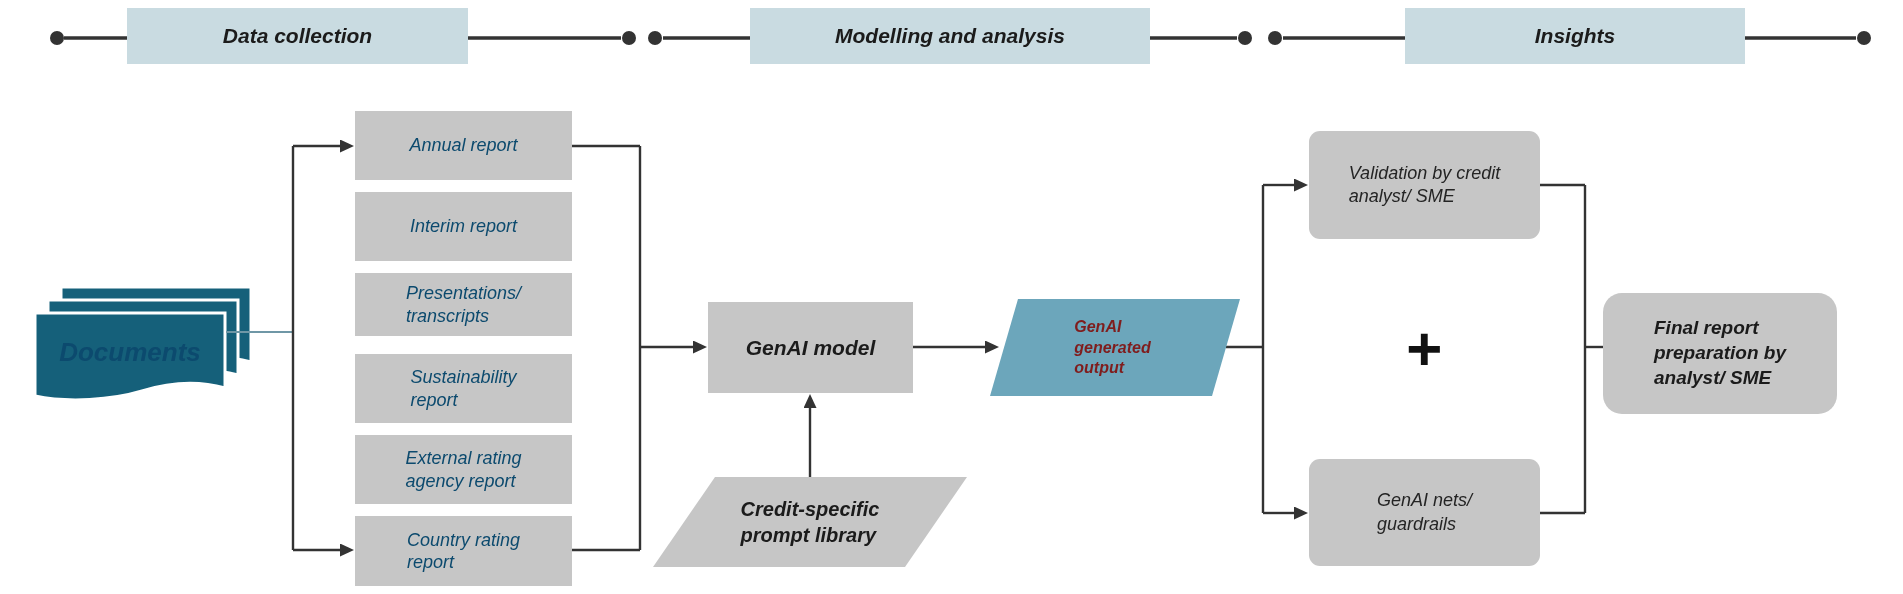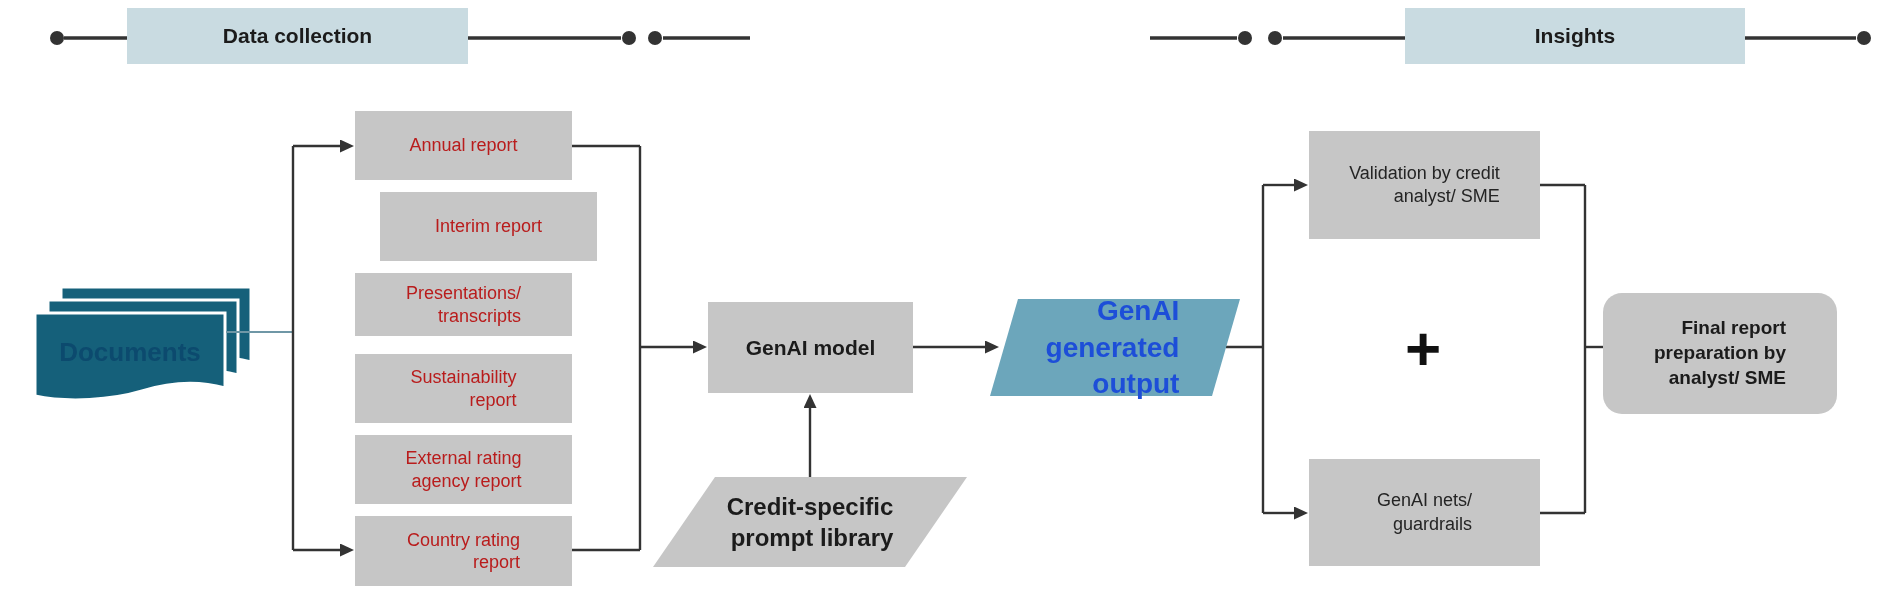--- a/index.html
+++ b/index.html
@@ -2,31 +2,31 @@
 <html style="--timeline-box: #c9dbe1; --gray-box: #c6c6c6; --documents-teal: #15607a; --output-teal: #6ca6bb; --line-color: #333333;"><head>
 <meta charset="utf-8">
 <style>
   html,body{margin:0;padding:0;background:#fff;}
   .stage{
     position:relative;width:1903px;height:594px;background:#fff;overflow:hidden;
     font-family:"Liberation Sans",sans-serif;color:#1b1b1b;
   }
   .wires{position:absolute;left:0;top:0;width:1903px;height:594px;}
   .abs{position:absolute;display:flex;align-items:center;justify-content:center;
-       text-align:right;box-sizing:border-box;}
+       text-align:left;box-sizing:border-box;font-style:italic;}
   .tl-box{background:var(--timeline-box,#c9dbe1);font-weight:bold;font-size:21px;}
-  .src-box{background:var(--gray-box,#c6c6c6);font-size:18px;color:#b91c1c;
+  .src-box{background:var(--gray-box,#c6c6c6);font-size:18px;color:#0c4a6e;
            white-space:pre-line;line-height:1.25;}
   .model-box{background:var(--gray-box,#c6c6c6);font-weight:bold;font-size:21px;}
   .review-box{background:var(--gray-box,#c6c6c6);font-size:18px;color:#242424;
-              white-space:pre-line;line-height:1.3;}
+              white-space:pre-line;line-height:1.3;border-radius:11px;}
   .final-box{background:var(--gray-box,#c6c6c6);font-weight:bold;font-size:19px;
              white-space:pre-line;line-height:1.3;}
-  .plib-label{font-weight:bold;font-size:24px;white-space:pre-line;line-height:1.3;}
-  .pout-label{color:#1d4ed8;font-weight:bold;font-size:28px;white-space:pre-line;line-height:1.3;}
+  .plib-label{font-weight:bold;font-size:20px;white-space:pre-line;line-height:1.3;}
+  .pout-label{color:#7f1d1d;font-weight:bold;font-size:16px;white-space:pre-line;line-height:1.3;}
   .docs-label{color:#0c4a6e;font-weight:bold;font-size:26px;}
   .plus{font-size:62px;font-weight:bold;color:#111;line-height:1;}
 </style>
 </head>
 <body>
 
 <div class="stage">
 
   <svg class="wires" viewBox="0 0 1903 594">
     <defs>
@@ -88,28 +88,31 @@
       <line x1="1585" y1="347" x2="1615" y2="347" marker-end="url(#ah)"></line>
     </g>
 
     <path d="M715,477 L967,477 L905,567 L653,567 Z" style="fill:var(--gray-box,#c6c6c6);"></path>
     <path d="M1018,299 L1240,299 L1212,396 L990,396 Z" style="fill:var(--output-teal,#6ca6bb);"></path>
   </svg>
 
   <div class="abs tl-box" style="left:127px;top:8px;width:341px;height:56px;">
     <span>Data collection</span>
   </div>
+  <div class="abs tl-box" style="left:750px;top:8px;width:400px;height:56px;">
+    <span>Modelling and analysis</span>
+  </div>
   <div class="abs tl-box" style="left:1405px;top:8px;width:340px;height:56px;">
     <span>Insights</span>
   </div>
 
   <div class="abs docs-label" style="left:40px;top:330px;width:180px;height:44px;">Documents</div>
 
   <div class="abs src-box" style="left:355px;top:111px;width:217px;height:69px;">Annual report</div>
-  <div class="abs src-box" style="left:355px;top:192px;width:217px;height:69px;margin-left:25px;">Interim report</div>
+  <div class="abs src-box" style="left:355px;top:192px;width:217px;height:69px;">Interim report</div>
   <div class="abs src-box" style="left:355px;top:273px;width:217px;height:63px;">Presentations/
 transcripts</div>
   <div class="abs src-box" style="left:355px;top:354px;width:217px;height:69px;">Sustainability
 report</div>
   <div class="abs src-box" style="left:355px;top:435px;width:217px;height:69px;">External rating
 agency report</div>
   <div class="abs src-box" style="left:355px;top:516px;width:217px;height:70px;">Country rating
 report</div>
 
   <div class="abs model-box" style="left:708px;top:302px;width:205px;height:91px;">GenAI model</div>

